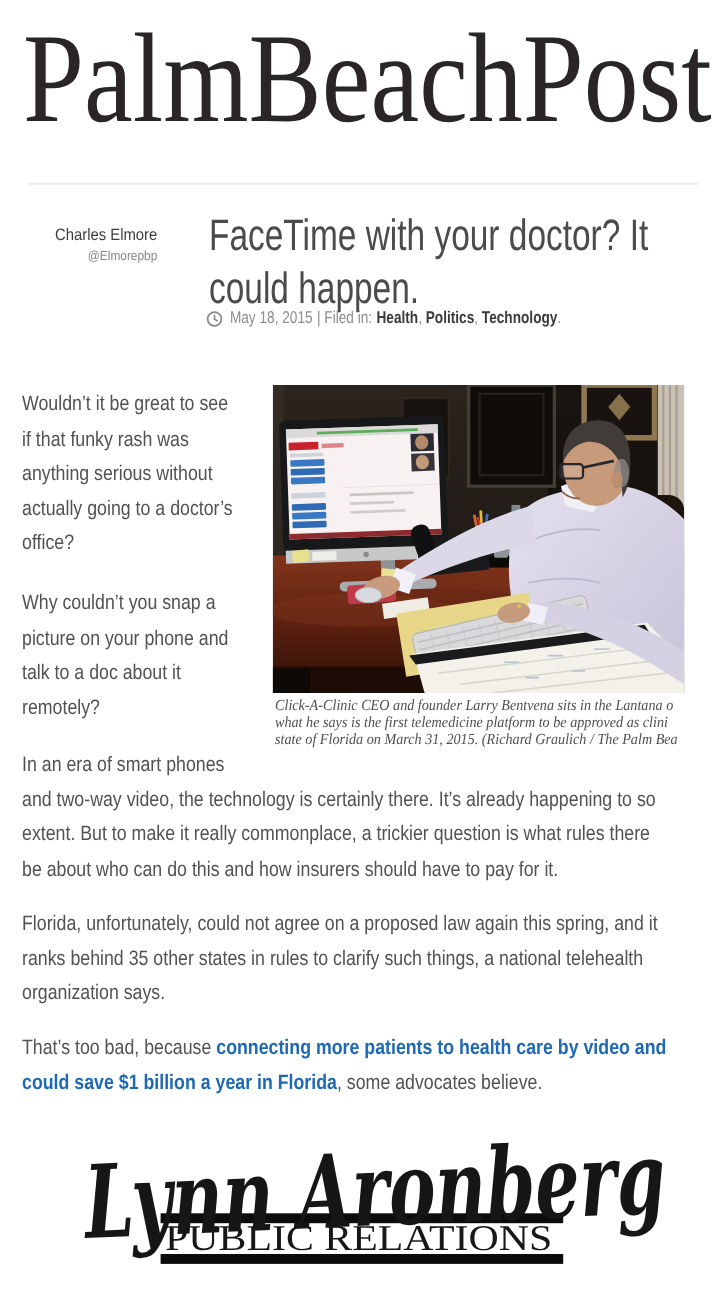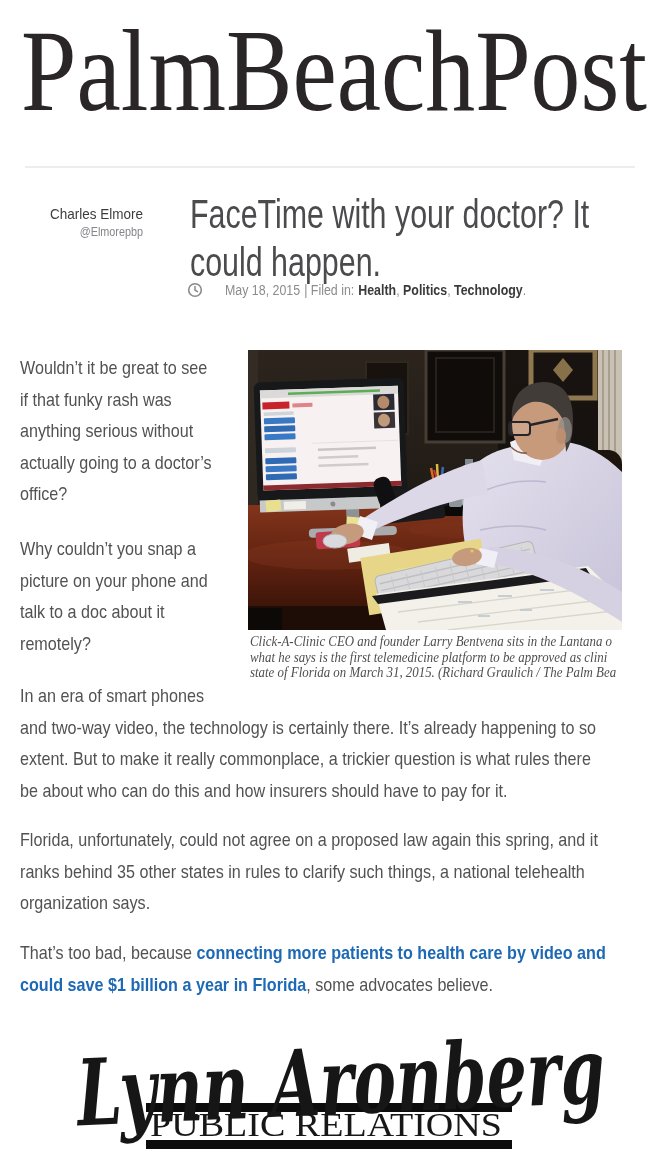--- a/index.html
+++ b/index.html
@@ -44,21 +44,21 @@
   <div class="abs byline" style="left:20px;top:205px;width:123px;">
     <div class="author">Charles Elmore</div>
     <div class="handle">@Elmorepbp</div>
   </div>
 
   <h1 class="abs headline" style="left:190px;top:191px;margin:0;font-weight:400;">
     <div>FaceTime with your doctor? It</div>
     <div>could happen.</div>
   </h1>
 
-  <div class="abs meta" style="left:187px;top:281px;gap:16px;">
+  <div class="abs meta" style="left:187px;top:281px;">
     <svg width="16" height="16" viewBox="0 0 16 16">
       <circle cx="8" cy="8" r="6.3" fill="none" stroke="#8a8a8c" stroke-width="1.6"></circle>
       <path d="M8 4.6 L8 8.2 L10.6 9.6" fill="none" stroke="#8a8a8c" stroke-width="1.5" stroke-linecap="round"></path>
     </svg>
     <span class="meta-text"><span class="gap">May 18, 2015</span><span class="gap">| Filed in:</span><span class="cat">Health</span><span>, </span><span class="cat">Politics</span><span>, </span><span class="cat">Technology</span><span>.</span></span>
   </div>
 
   <div class="abs para" style="left:20px;top:352px;">
     <div>Wouldn’t it be great to see</div>
     <div>if that funky rash was</div>

